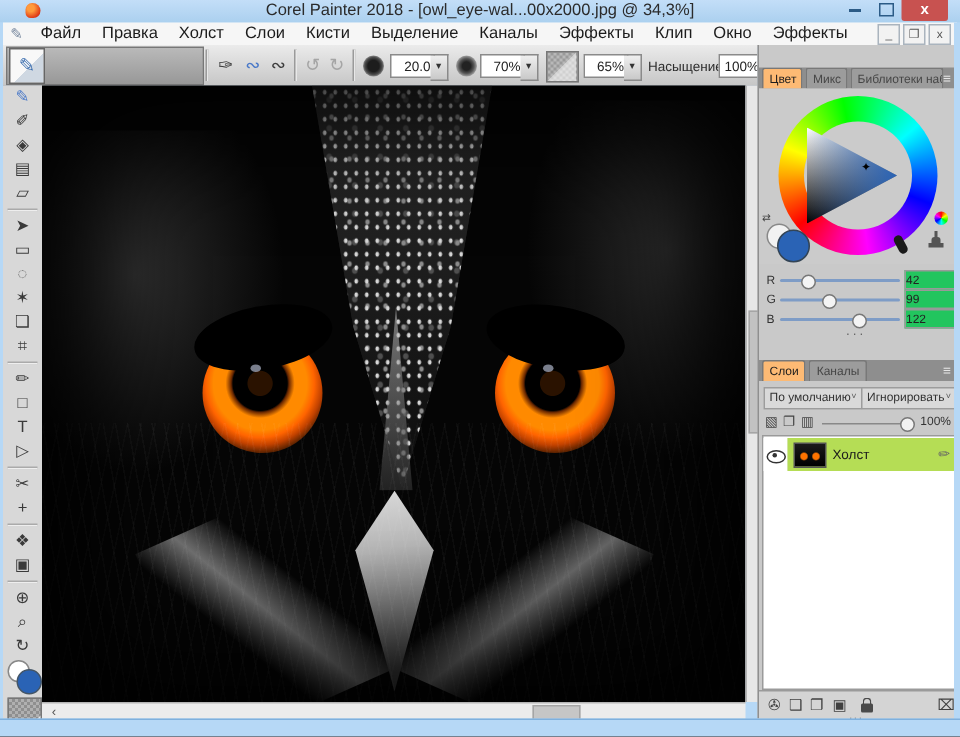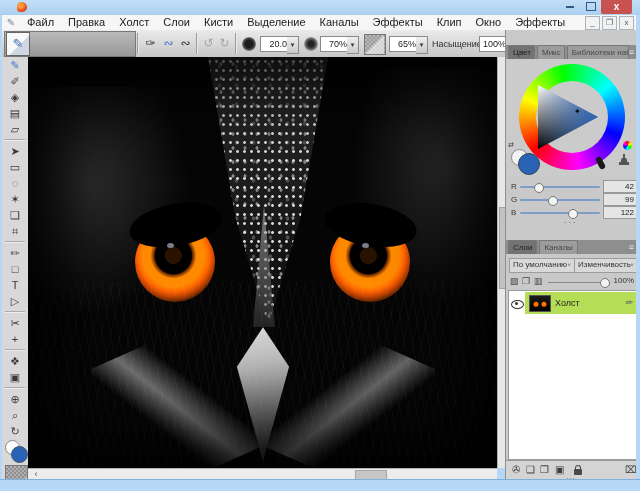--- a/index.html
+++ b/index.html
@@ -112,21 +112,21 @@
   
   #panel{left:505px;top:30px;width:131px;height:449px;background:#c9c9c9;border-left:1px solid #8f8f8f;font-size:8px;}
   .p-header{height:15px;background:linear-gradient(#7b7b7b,#666);color:#f2f2f2;
             display:flex;align-items:center;padding:0 4px;font-size:9px;}
   .p-header .grow{flex:1;}
   .hdr-dot{width:5px;height:5px;border:1px solid #cfcfcf;border-radius:50%;margin-right:4px;}
   .gear{color:#d8d8d8;font-size:9px;}
   .tabs{position:absolute;left:0;width:131px;height:14px;background:#8e8e8e;display:flex;align-items:flex-end;}
   .tab{height:13px;line-height:13px;padding:0 4px;margin-left:2px;background:#9c9c9c;color:#474747;
        border:1px solid #787878;border-bottom:none;border-radius:2px 2px 0 0;white-space:nowrap;overflow:hidden;}
-  .tab.active{background:#737373;color:#1d1d1d;}
+  .tab.active{background:#fdba74;color:#1d1d1d;}
   .tab-menu{margin-left:auto;margin-right:3px;color:#e5e5e5;font-size:9px;line-height:13px;}
   
   #wheel-area{left:0;top:29px;width:131px;height:117px;background:#cbcbcb;}
   #hue-ring{left:13px;top:5px;width:106px;height:106px;border-radius:50%;
      background:conic-gradient(from 230deg,#f00,#ff0 17%,#0f0 33%,#0ff 50%,#00f 67%,#f0f 84%,#f00);}
   #hue-hole{left:30px;top:22px;width:72px;height:72px;border-radius:50%;background:#cbcbcb;}
   #sv-triangle{left:32px;top:26px;width:60px;height:64px;
      clip-path:polygon(0 0,100% 50%,0 100%);
      background:linear-gradient(to right,rgba(42,99,181,0) 0%,var(--accent_blue,#2a63b5) 100%),
                 linear-gradient(#fff,#000);}
@@ -140,22 +140,22 @@
      background:conic-gradient(#f00,#ff0,#0f0,#0ff,#00f,#f0f,#f00);}
   .stamp{left:111px;top:94px;width:14px;height:12px;}
   .stamp i{position:absolute;left:2px;bottom:0;width:10px;height:3px;background:#555;display:block;}
   .stamp b{position:absolute;left:4px;bottom:3px;width:6px;height:4px;background:#555;border-radius:2px 2px 0 0;display:block;}
   .stamp u{position:absolute;left:6px;bottom:7px;width:2px;height:4px;background:#555;display:block;}
   
   .rgb-row{left:0;width:131px;height:13px;}
   .rgb-label{position:absolute;left:5px;top:2px;color:#333;}
   .rgb-track{position:absolute;left:14px;top:6px;width:80px;height:2px;background:#7e9cc6;border-radius:1px;}
   .rgb-thumb{position:absolute;top:-3px;width:8px;height:8px;border-radius:50%;background:#f4f4f4;border:1px solid #777;}
-  .rgb-val{position:absolute;left:97px;top:0;width:30px;height:11px;background:#e5e5e5;border:1px solid #999;
-           text-align:right;padding-right:2px;line-height:11px;color:#222;}
+  .rgb-val{position:absolute;left:97px;top:0;width:30px;height:11px;background:#22c55e;border:1px solid #999;
+           padding-right:2px;line-height:11px;color:#222;}
   #cp-dots{left:58px;top:185px;color:#666;letter-spacing:2px;font-size:9px;}
   
   #composite-row{left:0;top:226px;width:131px;height:17px;}
   .dd{position:absolute;top:2px;height:13px;background:#d9d9d9;border:1px solid #9c9c9c;
       line-height:12px;padding:0 3px;color:#333;white-space:nowrap;overflow:hidden;}
   .dd .car{float:right;margin-left:3px;color:#555;font-size:6px;}
   #layer-iconrow{left:0;top:244px;width:131px;height:15px;}
   .li-ic{position:absolute;top:2px;color:#444;font-size:9px;}
   #lp-track{position:absolute;left:42px;top:8px;width:58px;height:1px;background:#888;}
   #lp-thumb{position:absolute;left:94px;top:4px;width:8px;height:8px;border-radius:50%;
@@ -185,20 +185,21 @@
   #right-strip{left:636px;top:15px;width:4px;height:464px;background:var(--titlebar_blue,#b6d8f6);}
   #left-strip{left:0;top:15px;width:2px;height:464px;background:var(--titlebar_blue,#b6d8f6);}
 </style>
 </head>
 <body>
 
 <div id="win">
 
   <div class="abs" id="titlebar">
     <div class="abs" id="app-icon"></div>
+    <div class="abs" id="title-text">Corel Painter 2018 - [owl_eye-wal...00x2000.jpg @ 34,3%]</div>
     <div class="abs winbtn" id="btn-min">
         <i></i>
       </div>
     <div class="abs winbtn" id="btn-max">
         <i></i>
       </div>
     <div class="abs" id="btn-close">x</div>
   </div>
 
   <div class="abs" id="menubar">
@@ -367,21 +368,21 @@
       <span class="tab-menu">≡</span>
     </div>
 
     <div class="abs" id="composite-row">
       <span class="dd" style="left:3px;width:58px">
         <span class="car">˅</span>
         <span>По умолчанию</span>
       </span>
       <span class="dd" style="left:68px;width:56px">
         <span class="car">˅</span>
-        <span>Изменчивость</span>
+        <span>Игнорировать</span>
       </span>
     </div>
 
     <div class="abs" id="layer-iconrow">
       <span class="li-ic" style="left:4px">▧</span>
       <span class="li-ic" style="left:16px">❐</span>
       <span class="li-ic" style="left:28px">▥</span>
       <span id="lp-track"></span>
       <span id="lp-thumb"></span>
       <span id="lp-val">100%</span>

